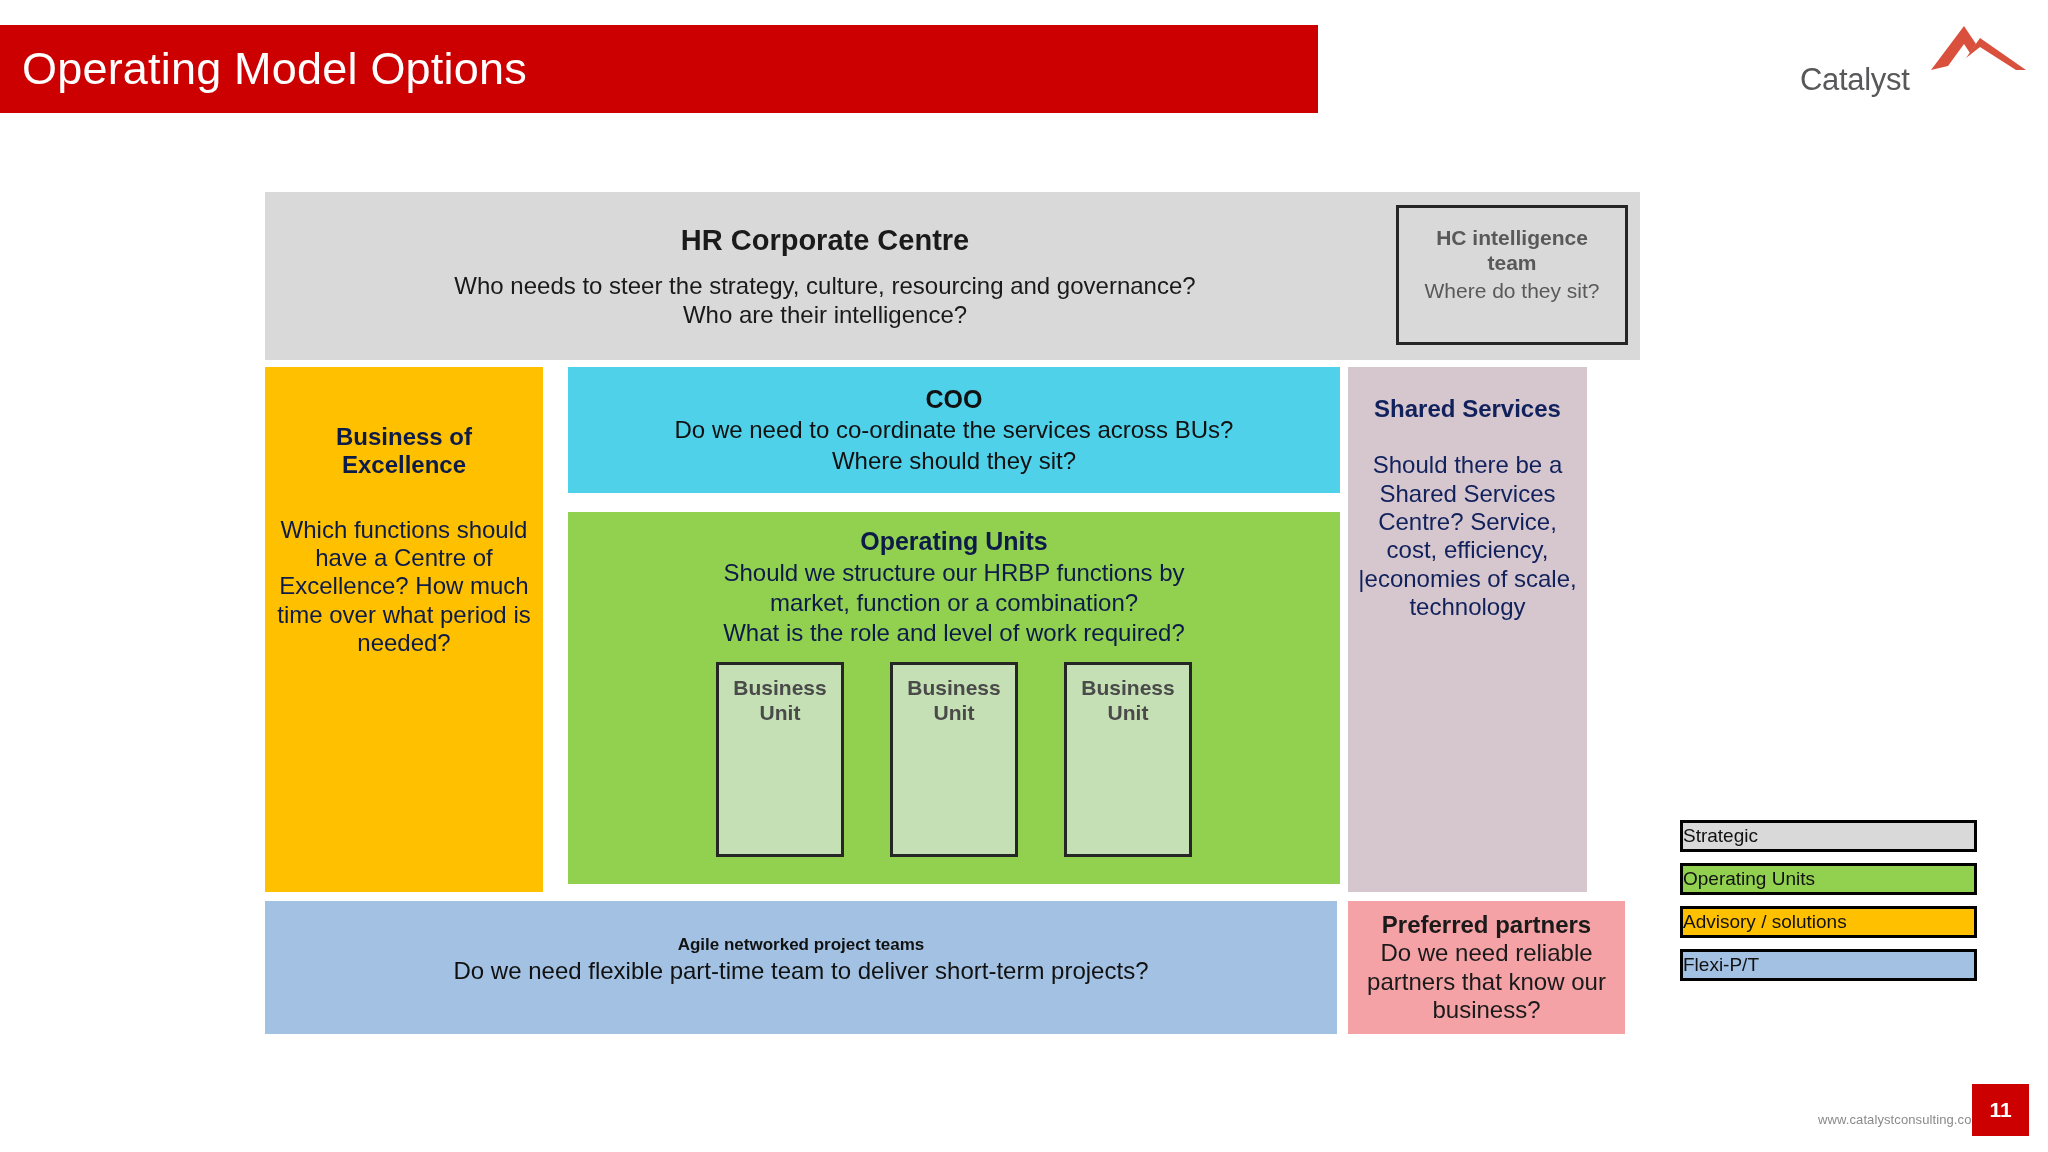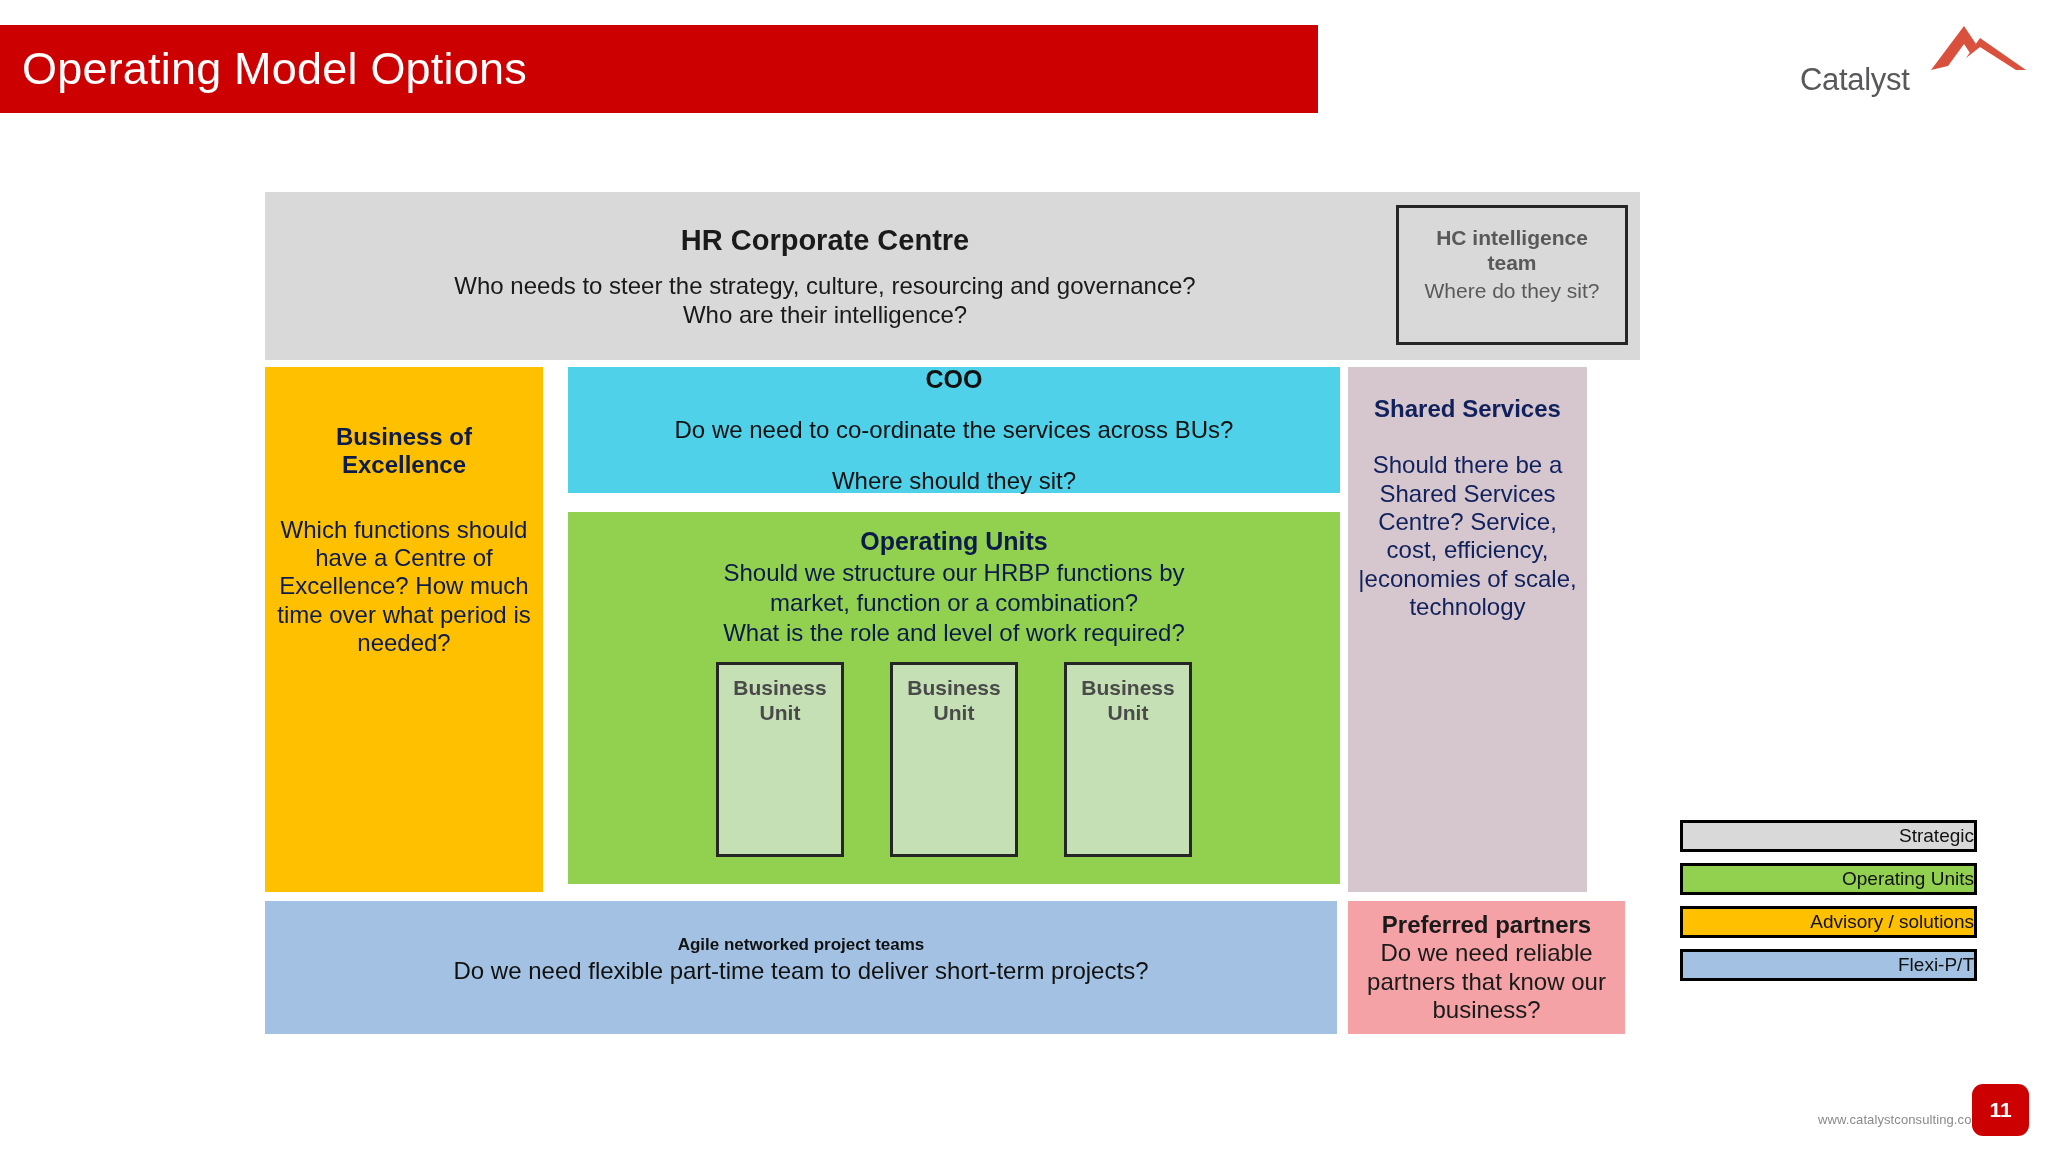--- a/index.html
+++ b/index.html
@@ -128,21 +128,20 @@
   .coe .hdr { font-size: 24px; }
   .coe .body { font-size: 24px; margin-top: 36px; padding: 0 6px; }
 
   
   .coo {
     left: 568px; top: 367px;
     width: 772px; height: 126px;
     background: #4FD1EA;
     color: #111111;
     justify-content: center;
-    gap: 20px;
   }
   .coo .hdr { font-size: 25px; }
   .coo .body { font-size: 24px; margin-top: 2px; }
 
   
   .ou {
     left: 568px; top: 512px;
     width: 772px; height: 372px;
     background: #92D050;
     color: #0D1B49;
@@ -214,40 +213,39 @@
     position: absolute;
     left: 1680px;
     top: 820px;
     width: 297px;
   }
   .legend-item {
     height: 32px;
     border: 3px solid #000000;
     display: flex;
     align-items: center;
-    justify-content: flex-end;
+    justify-content: flex-start;
     font-size: 19px;
     color: #111111;
     margin-bottom: 11px;
     font-family: "Liberation Sans", sans-serif;
   }
 
   
   .page-badge {
     position: absolute;
     left: 1972px; top: 1084px;
     width: 57px; height: 52px;
     background: #CC0000;
     color: #ffffff;
     display: flex;
     align-items: center;
     justify-content: center;
     font-size: 21px;
     font-weight: bold;
-    border-radius: 11px;
   }
   .footer-url {
     position: absolute;
     left: 1818px;
     top: 1112px;
     font-size: 13px;
     color: #8A8A8A;
     letter-spacing: 0.1px;
     white-space: nowrap;
   }

